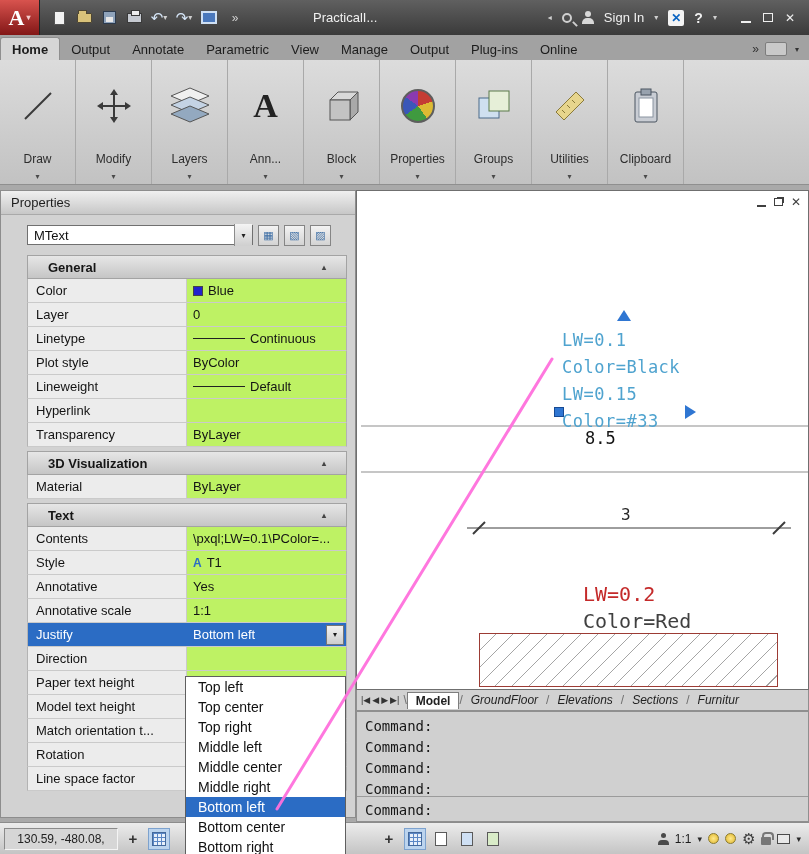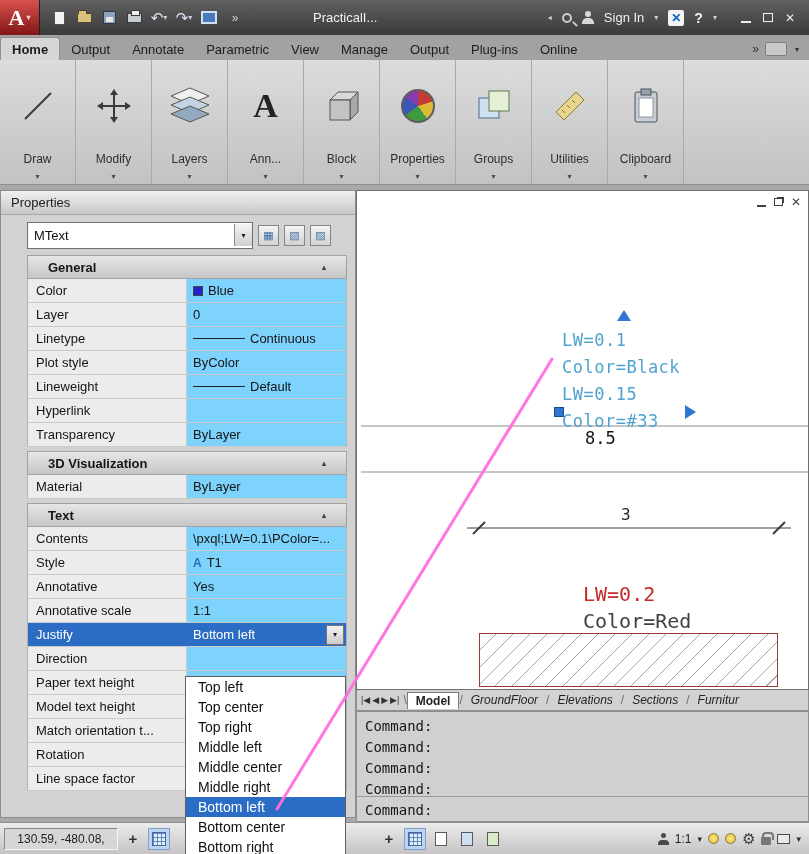--- a/index.html
+++ b/index.html
@@ -61,33 +61,33 @@
   .annA{font-size:34px;font-weight:bold;color:#232323;font-family:"Liberation Serif",serif;}
   .colorwheel{width:34px;height:34px;border-radius:50%;border:2px solid #5e5e5e;
     background:conic-gradient(#c43c34 0 20%,#ddba33 20% 40%,#3f9a3f 40% 65%,#3a57b8 65% 85%,#8a3ab0 85% 100%);}
 
   
   .palette{position:absolute;top:190px;left:0;width:356px;height:628px;background:#d2d2d2;
     border:1px solid #8d8d8d;overflow:hidden;}
   .pal-title{height:24px;line-height:24px;padding-left:10px;font-size:13px;color:#1d1d1d;
     background:linear-gradient(#f0f0f0,#c7c7c7);border-bottom:1px solid #a9a9a9;}
   .combo-row{height:40px;display:flex;align-items:center;gap:5px;padding-left:26px;}
-  .combo{width:226px;height:27px;background:#fff;border:1px solid #707070;display:flex;align-items:center;}
+  .combo{width:226px;height:20px;background:#fff;border:1px solid #707070;display:flex;align-items:center;}
   .combo-text{flex:1;font-size:13px;padding-left:6px;color:#111;}
   .combo-caret{width:18px;height:22px;background:linear-gradient(#f4f4f4,#cfcfcf);border-left:1px solid #8b8b8b;
     font-size:8px;display:flex;align-items:center;justify-content:center;color:#222;}
   .pal-btn{width:21px;height:21px;border:1px solid #858585;background:linear-gradient(#f3f3f3,#d3d3d3);
     font-size:11px;display:flex;align-items:center;justify-content:center;color:#3d6ea5;}
   .grid{margin-left:26px;width:320px;}
   .psec{height:24px;margin-top:0;display:flex;align-items:center;justify-content:space-between;
     padding:0 20px;font-size:13px;font-weight:bold;color:#161616;
     background:linear-gradient(#e6e6e6,#c5c5c5);border:1px solid #a3a3a3;}
   .psec.gap{margin-top:4px;}
   .sec-arrow{font-size:8px;color:#444;}
-  .prow{height:24px;display:flex;background:#7dd3fc;border-bottom:1px solid #cacaca;
+  .prow{height:24px;display:flex;background:#bef264;border-bottom:1px solid #cacaca;
     border-left:1px solid #b3b3b3;border-right:1px solid #b3b3b3;}
   .plab{width:159px;background:#ececec;border-right:1px solid #cacaca;font-size:13px;line-height:23px;
     padding-left:8px;color:#141414;white-space:nowrap;overflow:hidden;}
   .pval{flex:1;display:flex;align-items:center;gap:5px;font-size:13px;color:#141414;
     padding-left:6px;white-space:nowrap;overflow:hidden;}
   .prow.sel .plab{background:#2b6cc4;color:#fff;border-right-color:#2b6cc4;}
   .prow.sel .pval{background:#2b6cc4;color:#fff;}
   .swatch{width:10px;height:10px;background:#2222cc;border:1px solid #444;flex:0 0 auto;}
   .lt-line{width:52px;border-top:1px solid #222;flex:0 0 auto;}
   .style-A{color:#2b6cc4;font-size:12px;font-weight:bold;}

